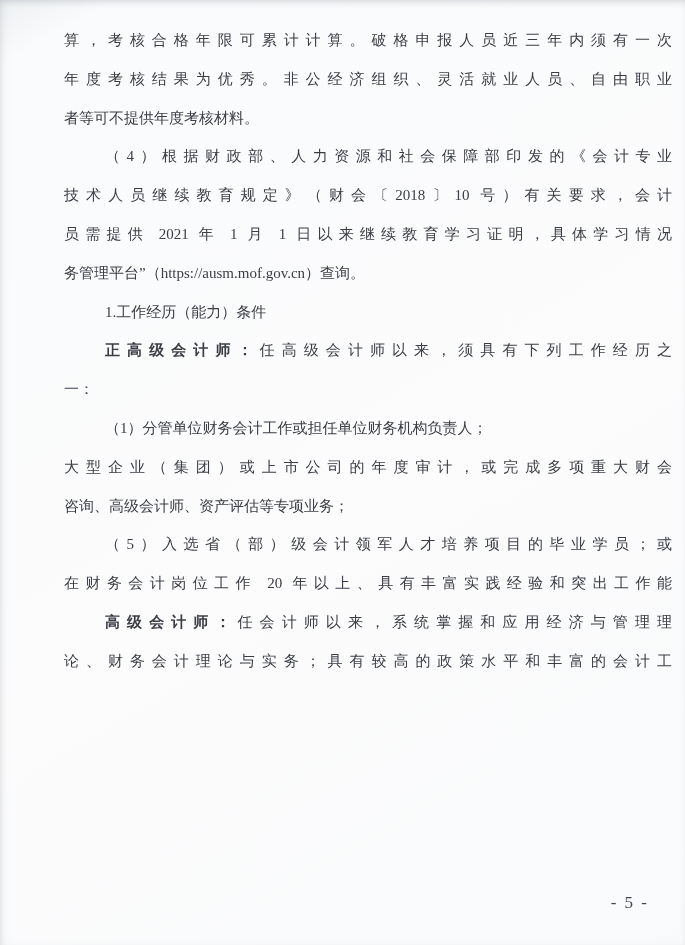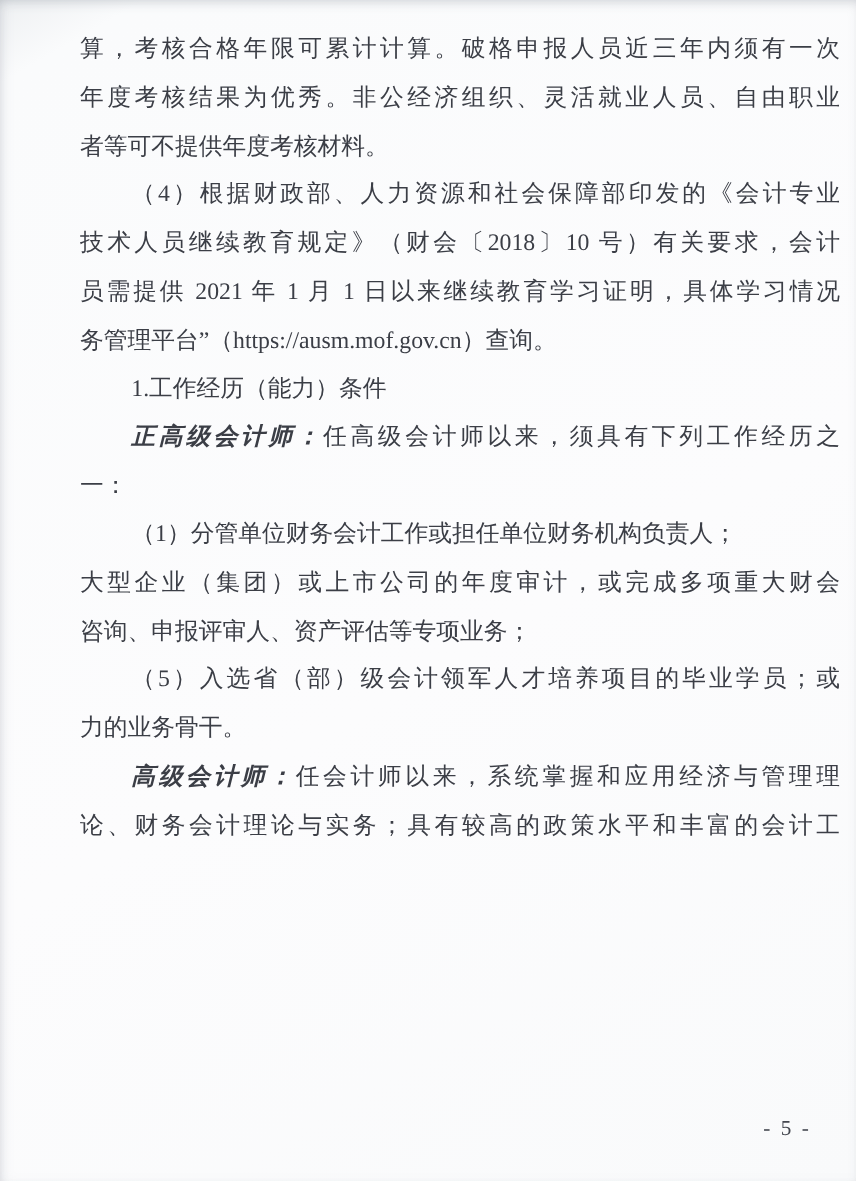--- a/index.html
+++ b/index.html
@@ -21,32 +21,32 @@
   }
   .content {
     position: absolute;
     top: 21px;
     left: 64px;
     width: 608px;
   }
   .line {
     height: 38.8px;
     line-height: 38.8px;
-    font-size: 19px;
+    font-size: 15px;
     letter-spacing: 0;
     white-space: normal;
     overflow: hidden;
   }
   .line.j {
     text-align: justify;
     text-align-last: justify;
     text-justify: inter-character;
   }
   .line.indent { padding-left: 41px; }
-  .b { font-weight: bold; font-style: italic; }
+  .b { font-weight: bold; }
   .bold-line { font-weight: normal; }
   .page-number {
     position: absolute;
     right: 36px;
     top: 893px;
     font-size: 17px;
     letter-spacing: 2px;
     color: #44474f;
   }
 </style>
@@ -67,23 +67,23 @@
 
     <div class="line indent bold-line">1.工作经历（能力）条件</div>
 
     <div class="line j indent">
       <span class="b">正高级会计师：</span><span>任高级会计师以来，须具有下列工作经历之</span>
     </div>
     <div class="line">一：</div>
 
     <div class="line indent">（1）分管单位财务会计工作或担任单位财务机构负责人；</div>
     <div class="line j">大型企业（集团）或上市公司的年度审计，或完成多项重大财会</div>
-    <div class="line">咨询、申报评审人、资产评估等专项业务；</div>
+    <div class="line">咨询、高级会计师、资产评估等专项业务；</div>
     <div class="line j indent">（5）入选省（部）级会计领军人才培养项目的毕业学员；或</div>
-    <div class="line">力的业务骨干。</div>
+    <div class="line j">在财务会计岗位工作 20 年以上、具有丰富实践经验和突出工作能</div>
 
     <div class="line j indent">
       <span class="b">高级会计师：</span><span>任会计师以来，系统掌握和应用经济与管理理</span>
     </div>
     <div class="line j">论、财务会计理论与实务；具有较高的政策水平和丰富的会计工</div>
 
   </div>
 
   <div class="page-number">- 5 -</div>
 </div>

